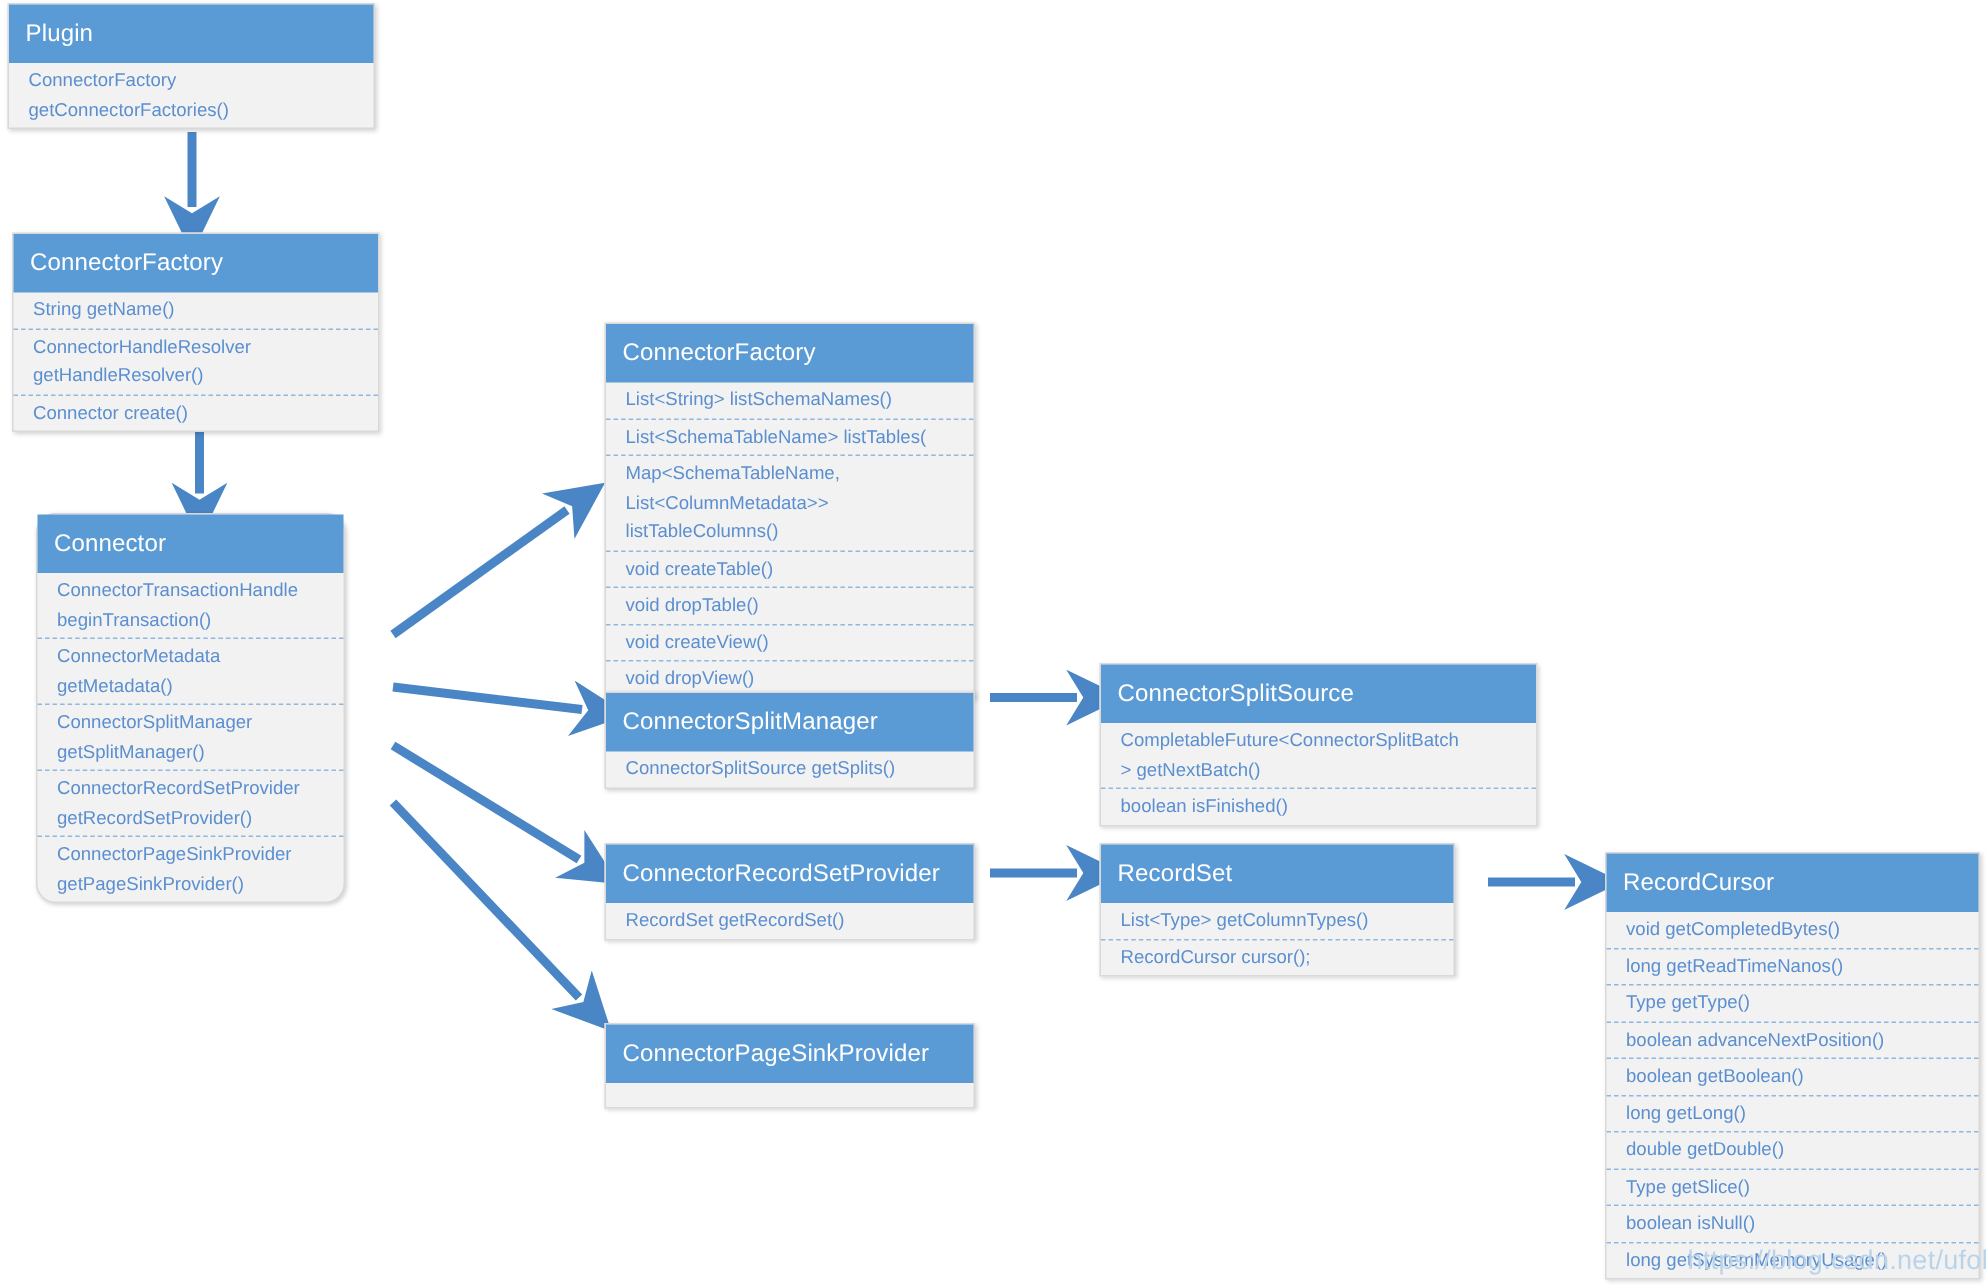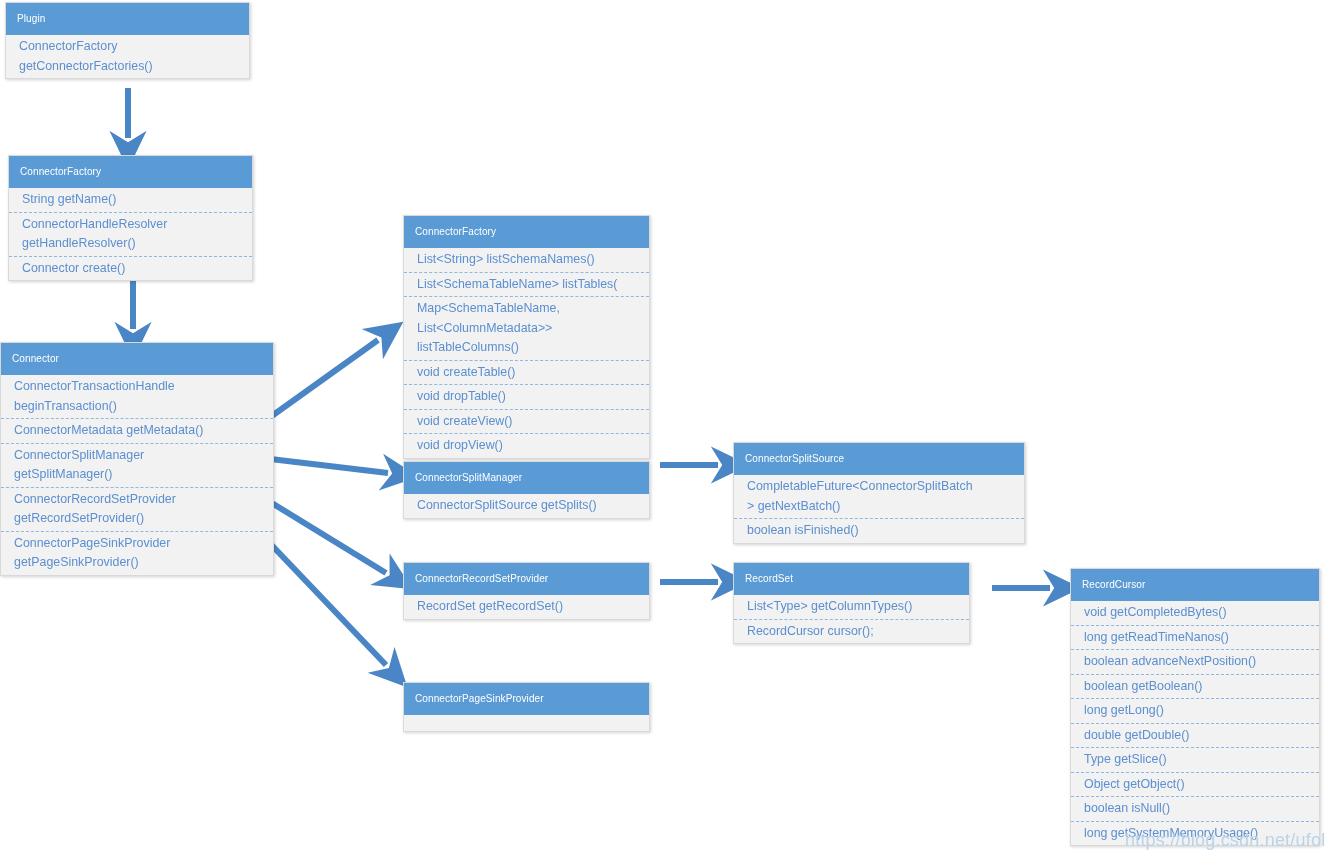--- a/index.html
+++ b/index.html
@@ -20,21 +20,21 @@
   .uml-box {
     position: absolute;
     box-sizing: border-box;
     background: #F2F2F2;
     border: 1px solid #D9D9D9;
     box-shadow: 1px 1px 3px rgba(0,0,0,0.18);
   }
   .uml-header {
     background: #5B9BD5;
     color: #FFFFFF;
-    font-size: 10px;
+    font-size: 16px;
     line-height: 1.2;
     padding: 10px 11px 10px 11px;
     letter-spacing: 0.1px;
     white-space: nowrap;
     overflow: hidden;
   }
   .uml-body {
     padding: 0;
   }
   .uml-row {
@@ -105,21 +105,21 @@
   <div class="uml-box" style="left:8px; top:155px; width:245px;">
     <div class="uml-header">ConnectorFactory</div>
     <div class="uml-body">
       <div class="uml-row">String getName()</div>
       <div class="uml-row">ConnectorHandleResolver
 getHandleResolver()</div>
       <div class="uml-row">Connector create()</div>
     </div>
   </div>
 
-  <div class="uml-box" style="left:0; top:342px; width:274px;">
+  <div class="uml-box" style="left:24px; top:342px; width:206px;border-radius:13px;">
     <div class="uml-header">Connector</div>
     <div class="uml-body">
       <div class="uml-row">ConnectorTransactionHandle
 beginTransaction()</div>
       <div class="uml-row">ConnectorMetadata getMetadata()</div>
       <div class="uml-row">ConnectorSplitManager
 getSplitManager()</div>
       <div class="uml-row">ConnectorRecordSetProvider
 getRecordSetProvider()</div>
       <div class="uml-row">ConnectorPageSinkProvider
@@ -178,26 +178,26 @@
     <div class="uml-body">
       <div class="uml-row empty-row"></div>
     </div>
   </div>
 
   <div class="uml-box" style="left:1070px; top:568px; width:250px;">
     <div class="uml-header">RecordCursor</div>
     <div class="uml-body">
       <div class="uml-row">void getCompletedBytes()</div>
       <div class="uml-row">long getReadTimeNanos()</div>
+      <div class="uml-row">Type getType()</div>
       <div class="uml-row">boolean advanceNextPosition()</div>
       <div class="uml-row">boolean getBoolean()</div>
       <div class="uml-row">long getLong()</div>
       <div class="uml-row">double getDouble()</div>
       <div class="uml-row">Type getSlice()</div>
-      <div class="uml-row">Object getObject()</div>
       <div class="uml-row">boolean isNull()</div>
       <div class="uml-row">long getSystemMemoryUsage()</div>
 
     </div>
   </div>
 
   <div class="watermark" style="left:1125px; top:830px;">https://blog.csdn.net/ufolr</div>
 
 </div>
 

